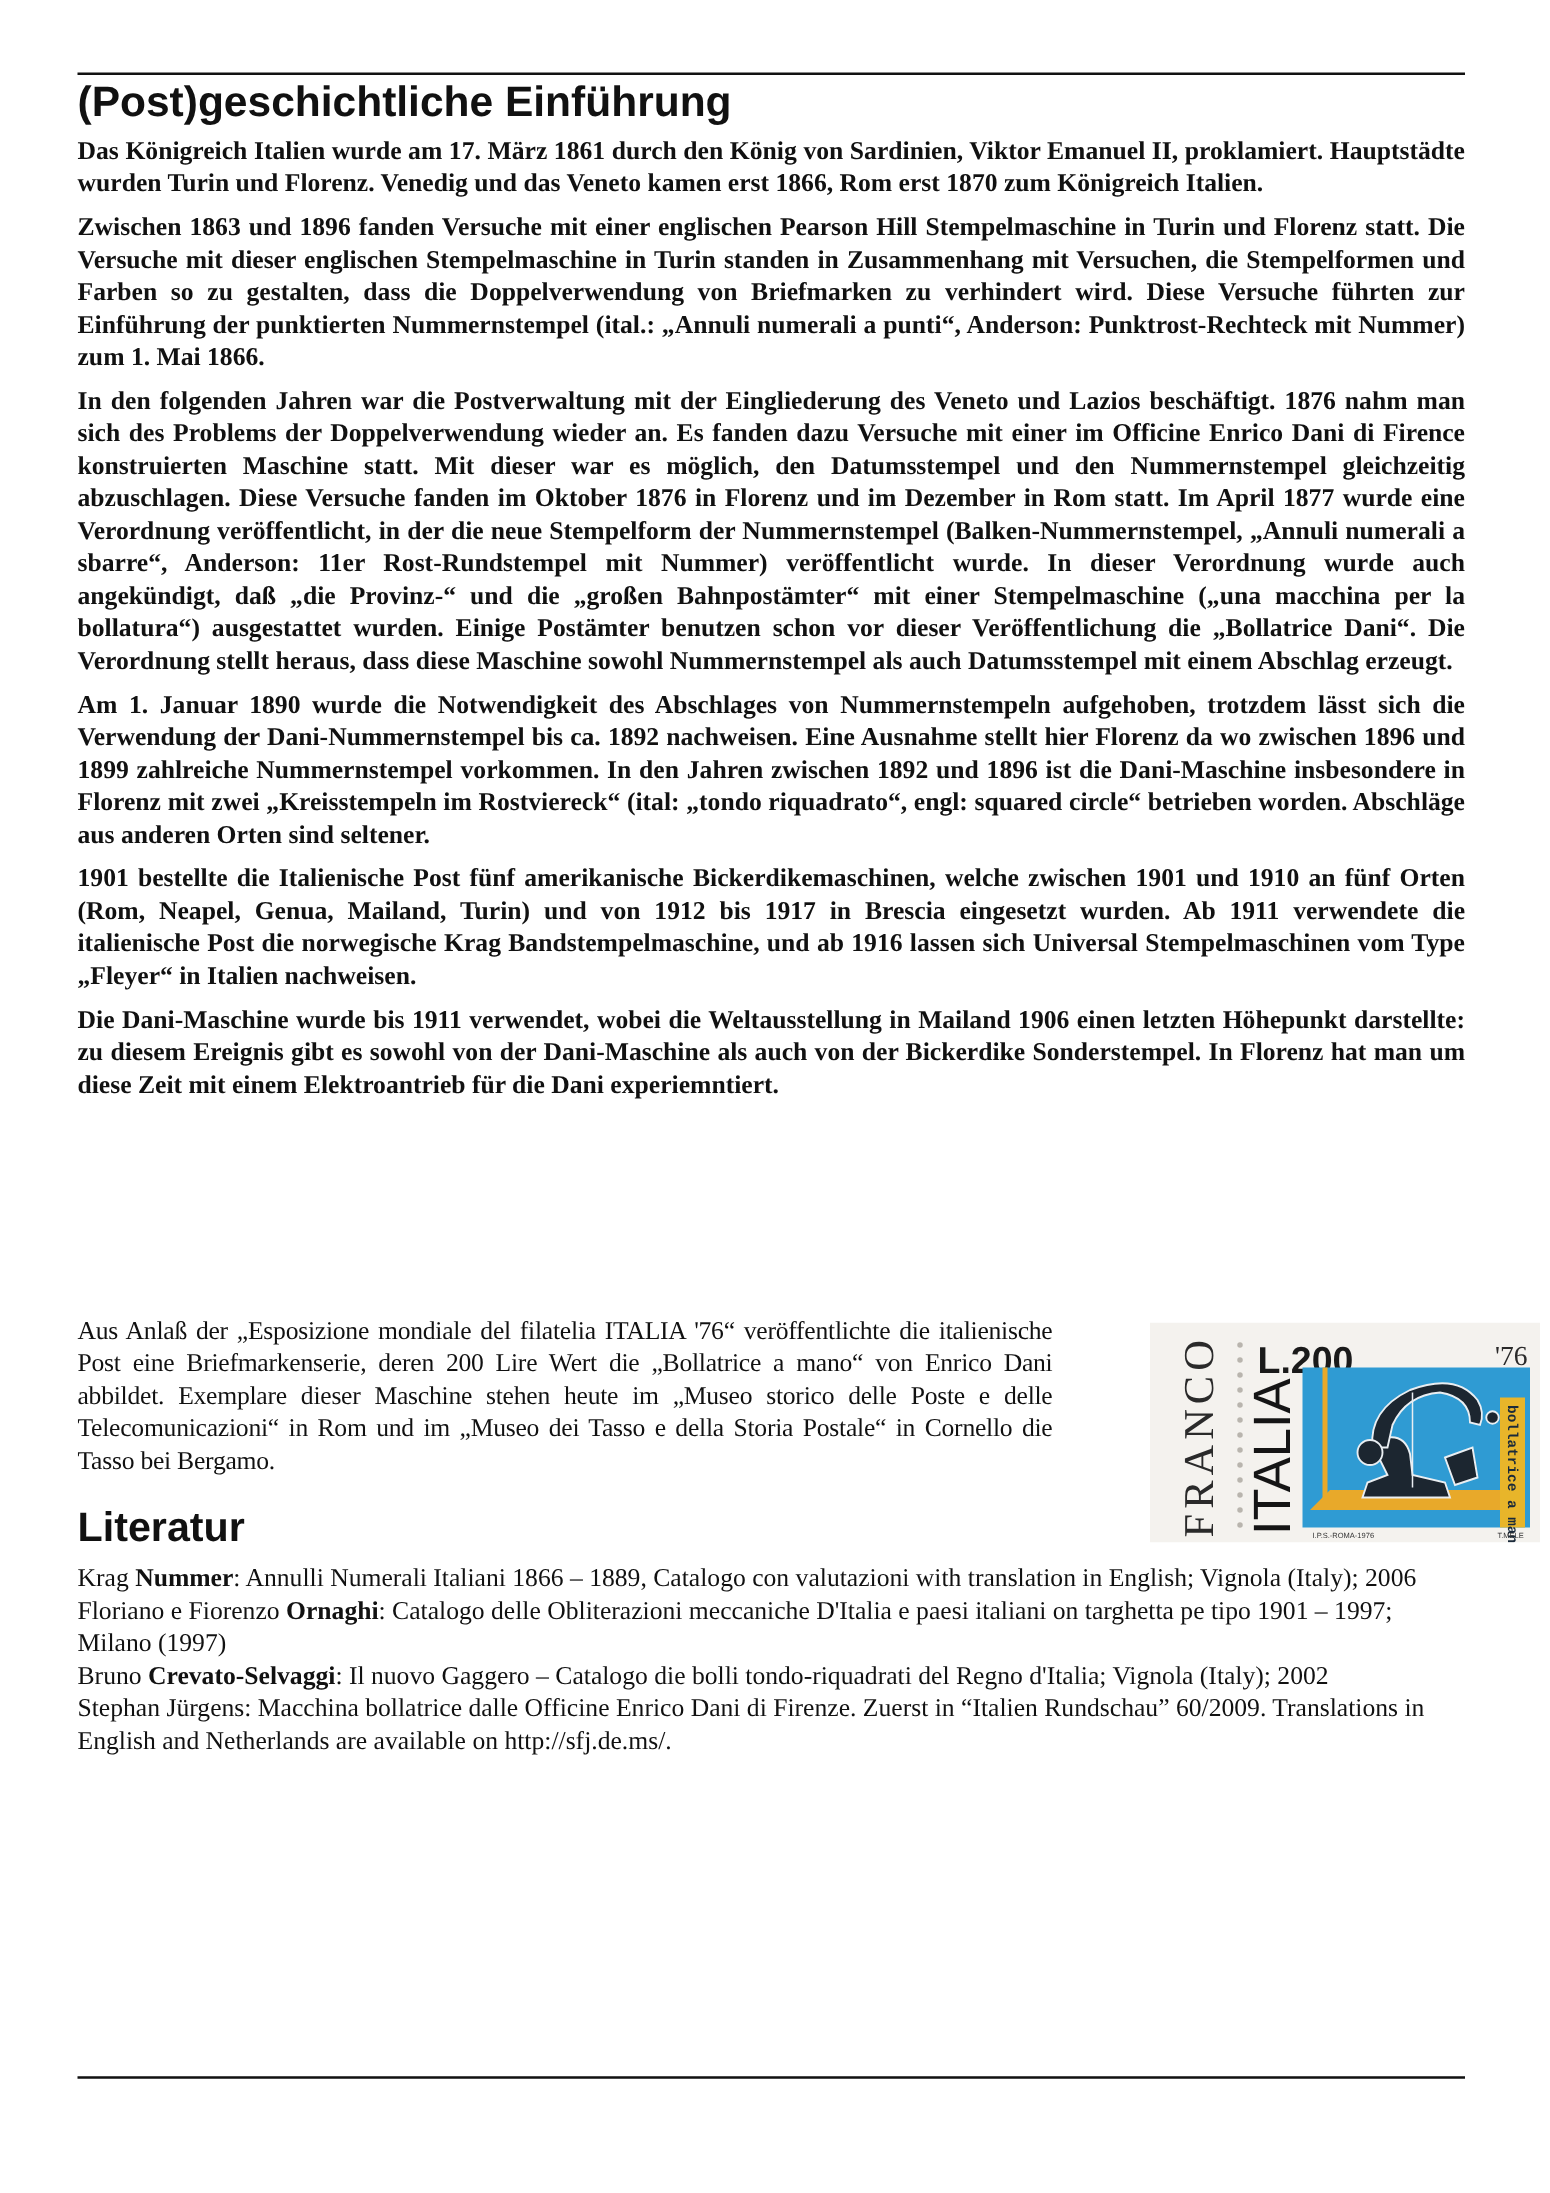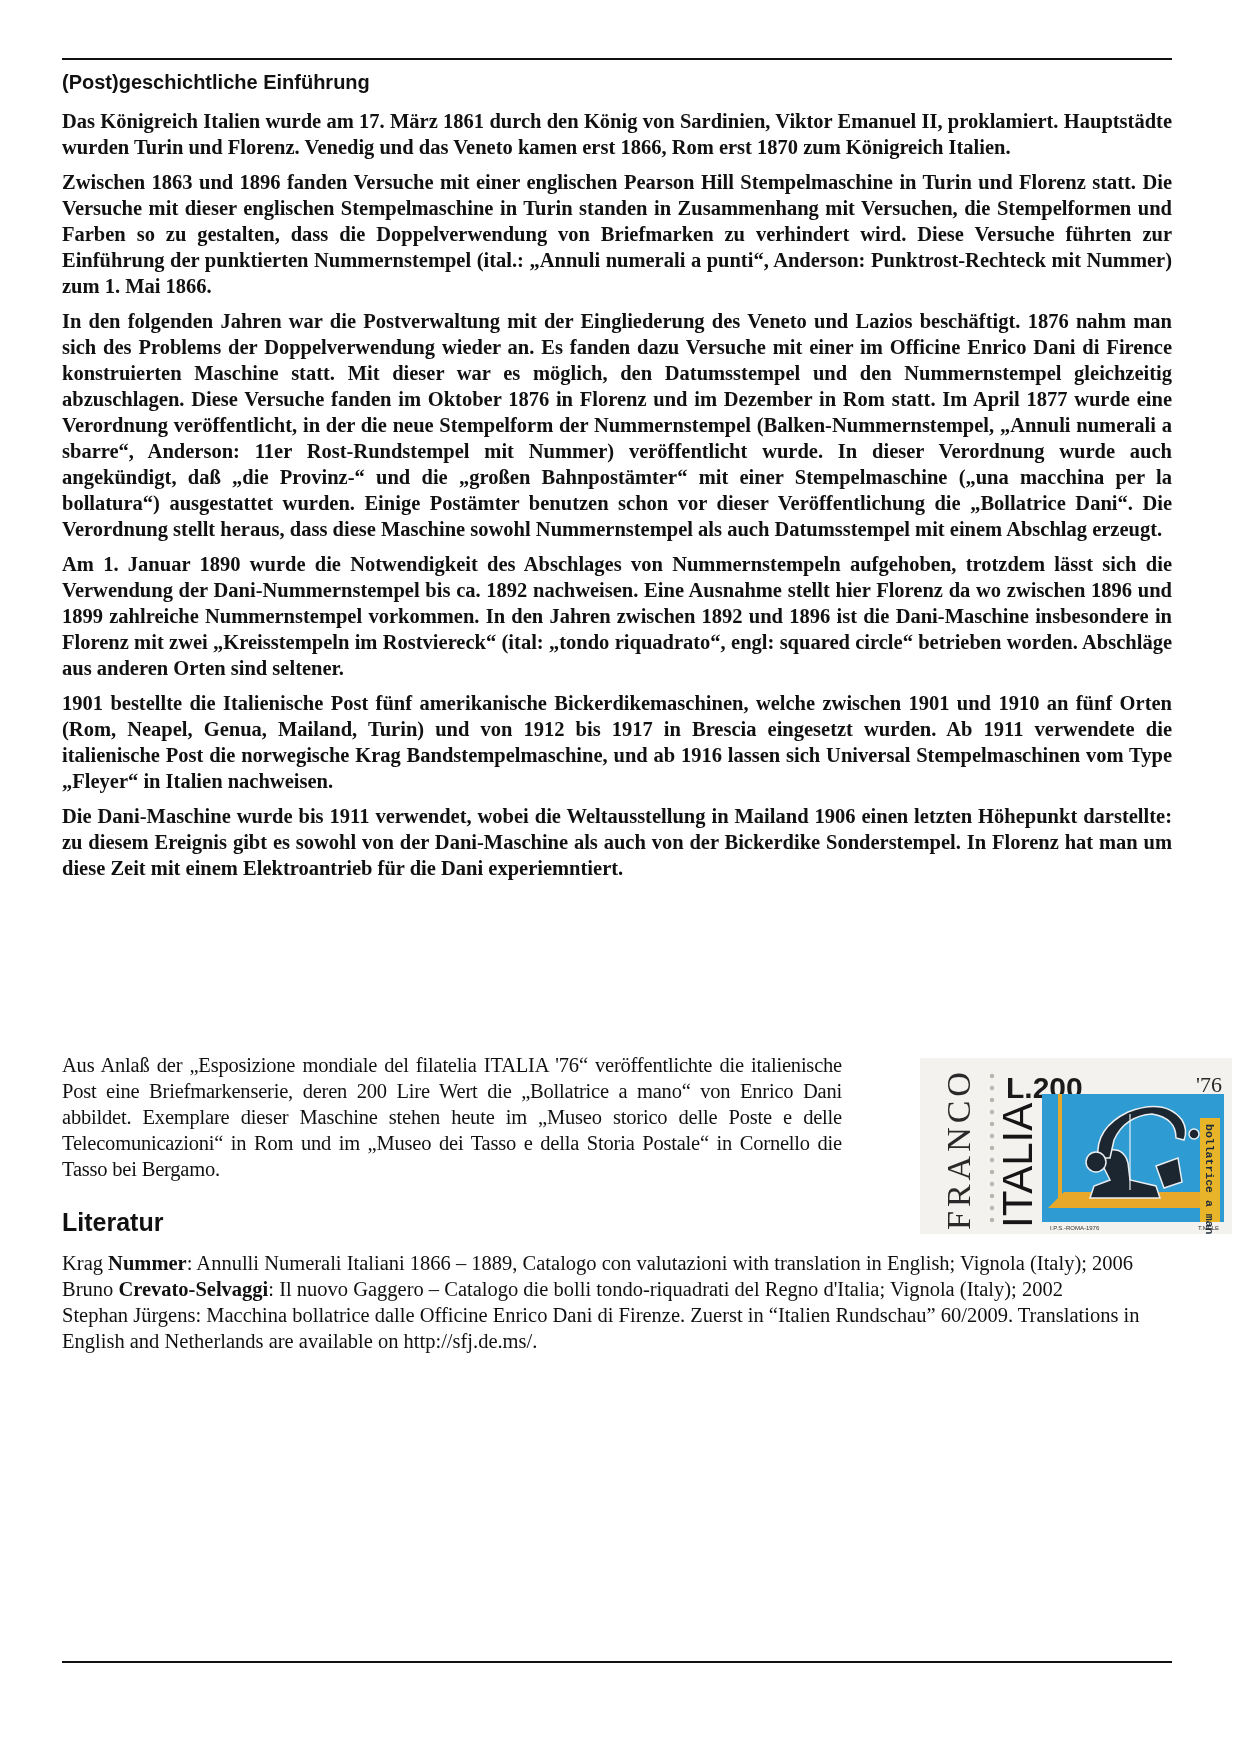--- a/index.html
+++ b/index.html
@@ -1,22 +1,22 @@
 <!DOCTYPE html>
 <html><head>
 <meta charset="utf-8">
 <style>
   html, body { margin: 0; padding: 0; background: #ffffff; }
   body { width: 1240px; height: 1754px; position: relative; overflow: hidden; color: #111; }
   .page { position: absolute; left: 62px; top: 0; width: 1110px; }
   .rule-top { position: absolute; left: 0; top: 58px; width: 1110px; height: 2px; background: #111; }
   .rule-bottom { position: absolute; left: 0; top: 1661px; width: 1110px; height: 2px; background: #111; }
   h1, h2 { font-family: "Liberation Sans", sans-serif; font-weight: bold; margin: 0; color: #111; }
-  h1 { position: absolute; left: 0; top: 64px; font-size: 20px; line-height: 36px; }
-  h2 { font-size: 25px; line-height: 36px; }
+  h1 { position: absolute; left: 0; top: 64px; font-size: 34px; line-height: 36px; }
+  h2 { font-size: 33px; line-height: 36px; }
   .body-text { font-family: "Liberation Serif", serif; font-size: 20.5px; line-height: 26px; }
   .intro { position: absolute; left: 0; top: 108px; width: 1110px; font-weight: bold; }
   .intro p { margin: 0 0 9px 0; text-align: justify; }
   .lower { position: absolute; left: 0; top: 1036px; width: 1110px; margin-top: 16px; }
   .stamp-para { width: 780px; margin: 0; text-align: justify; letter-spacing: -0.2px; }
   .lit { position: absolute; left: 0; top: 1204px; width: 1110px; }
   .lit h2 { margin-bottom: 10px; }
   .lit p { margin: 0; }
   .lit .gap { margin-bottom: 9px; }
   .stamp { position: absolute; left: 858px; top: 1058px; width: 312px; height: 176px; }
@@ -89,20 +89,23 @@
     </svg>
   </div>
 
   <div class="lit">
     <h2>Literatur</h2>
     <div class="body-text">
       <p>
         <span>Krag </span><b>Nummer</b><span>: Annulli Numerali Italiani 1866 – 1889, Catalogo con valutazioni with translation in English; Vignola (Italy); 2006</span>
       </p>
       <p>
+        <span>Floriano e Fiorenzo </span><b>Ornaghi</b><span>: Catalogo delle Obliterazioni meccaniche D'Italia e paesi italiani on targhetta pe tipo 1901 – 1997; Milano (1997)</span>
+      </p>
+      <p>
         <span>Bruno </span><b>Crevato-Selvaggi</b><span>: Il nuovo Gaggero – Catalogo die bolli tondo-riquadrati del Regno d'Italia; Vignola (Italy); 2002</span>
       </p>
       <p>
         <span>Stephan Jürgens: Macchina bollatrice dalle Officine Enrico Dani di Firenze. Zuerst in “Italien Rundschau” 60/2009. Translations in English and Netherlands are available on http://sfj.de.ms/.</span>
       </p>
     </div>
   </div>
 
   <div class="rule-bottom"></div>
 </div>

